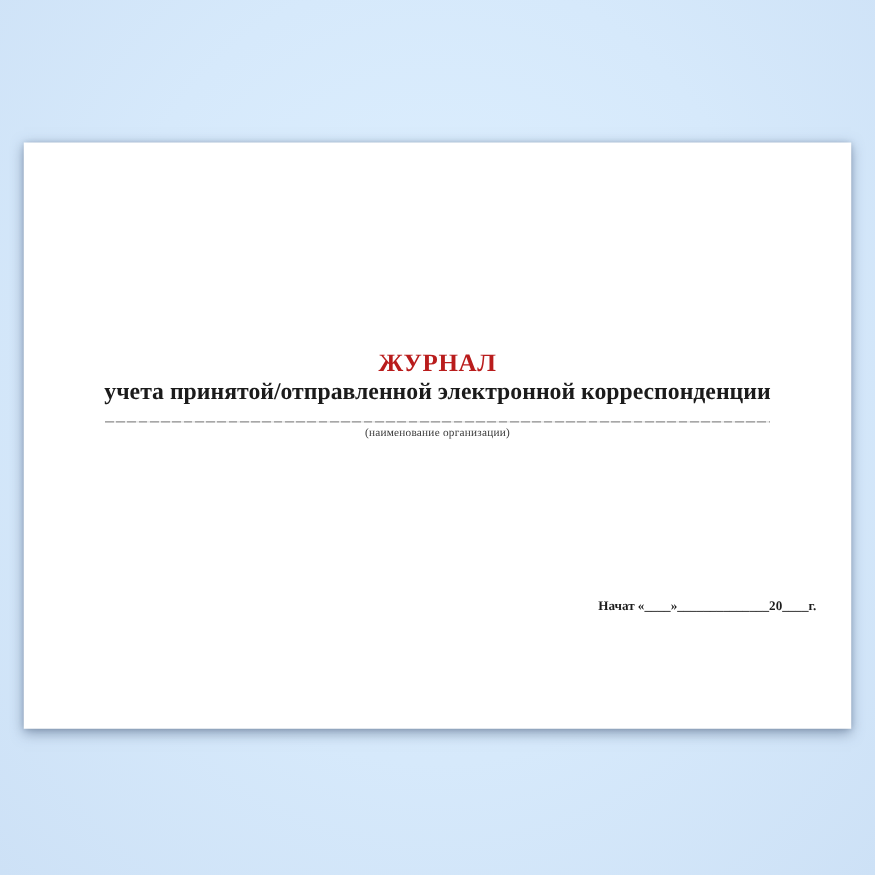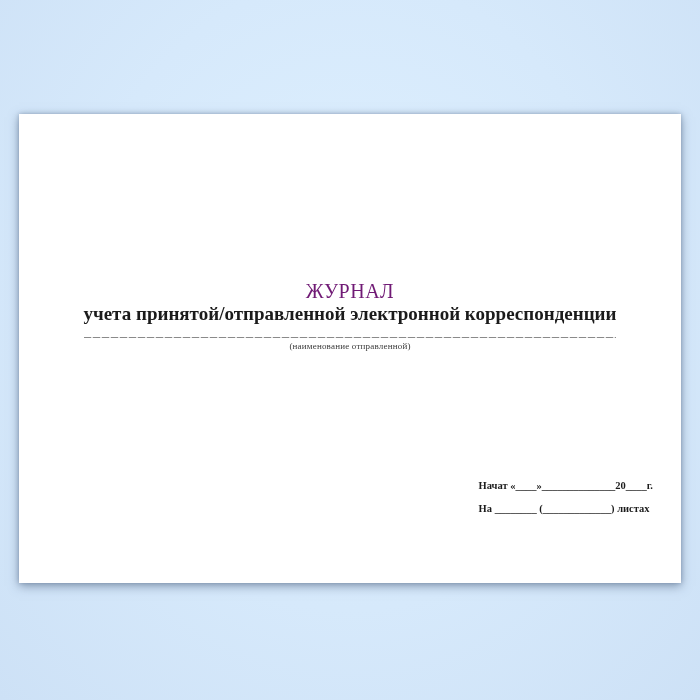--- a/index.html
+++ b/index.html
@@ -18,22 +18,22 @@
     background: #ffffff;
     box-shadow: 0 3px 10px rgba(70, 90, 120, 0.55), 0 0 4px rgba(70, 90, 120, 0.35);
   }
   .title {
     position: absolute;
     top: 166px;
     left: 0;
     width: 100%;
     text-align: center;
     font-size: 20px;
-    font-weight: normal;
-    color: #701a75;
+    font-weight: bold;
+    color: #b91c1c;
     letter-spacing: 0.5px;
     line-height: 22px;
   }
   .subtitle {
     position: absolute;
     top: 189px;
     left: 0;
     width: 100%;
     text-align: center;
     font-size: 19px;
@@ -77,21 +77,20 @@
 
 <div class="page-bg">
   <div class="sheet">
 
     <div class="title">ЖУРНАЛ</div>
 
     <div class="subtitle">учета принятой/отправленной электронной корреспонденции</div>
 
     <div class="org-line"></div>
 
-    <div class="org-caption">(наименование отправленной)</div>
+    <div class="org-caption">(наименование организации)</div>
 
     <div class="fields">
       <div class="field-line">Начат «____»______________20____г.</div>
-      <div class="field-line">На ________ (_____________) листах</div>
     </div>
 
   </div>
 </div>
 
 </body></html>

